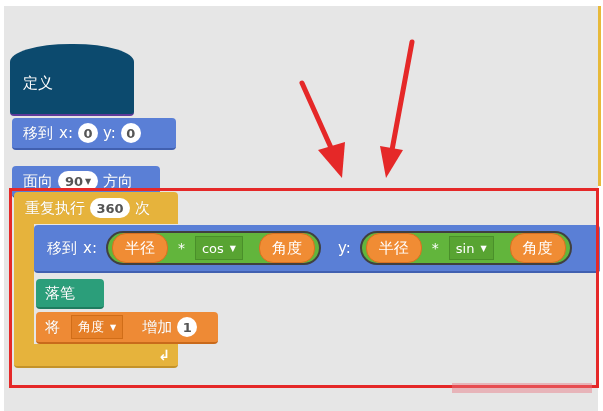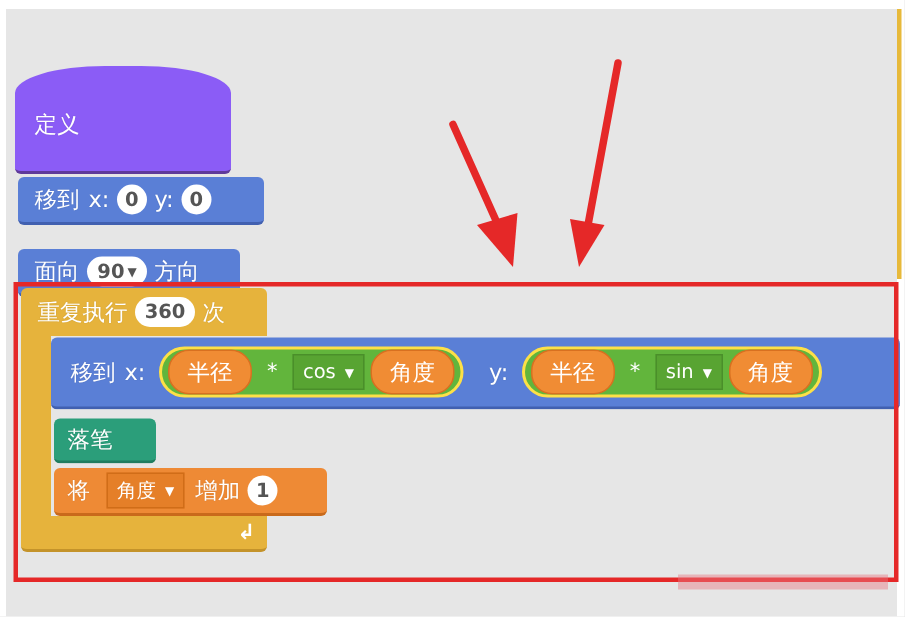--- a/index.html
+++ b/index.html
@@ -17,51 +17,51 @@
       background: #e7b93a;
     }
     .blk {
       position: absolute; box-sizing: border-box;
       color: #fff; font-size: 15px; display: flex; align-items: center;
       white-space: nowrap;
     }
     .blk span.t { padding: 0 3px; text-shadow: 0 0 1px rgba(0,0,0,0.15); }
     
     .hat {
-      left: 10px; top: 44px; width: 144px; height: 72px;
-      background: #8b5cf6; border-radius: 60px 60px 4px 4px / 18px 18px 4px 4px;
+      left: 10px; top: 44px; width: 124px; height: 72px;
+      background: #0c4a6e; border-radius: 60px 60px 4px 4px / 18px 18px 4px 4px;
       border-bottom: 2px solid #5f3a9a;
     }
     .hat .inner { position: absolute; left: 10px; top: 30px; display: flex; align-items: center; }
     .proto {
       margin-left: 6px; padding: 2px 6px; border: 2px solid #a27fe0; border-radius: 9px;
       background: #8b5fd0; font-size: 14px;
     }
     .motion { background: #5a7fd6; border-bottom: 2px solid #4160b0; border-radius: 4px; }
     .circ {
       display: inline-flex; align-items: center; justify-content: center;
       background: #fff; color: #555; border-radius: 10px; min-width: 20px; height: 20px;
       font-size: 13px; font-weight: bold; padding: 0 4px; margin: 0 2px; box-sizing: border-box;
     }
     .control { background: #e6b33c; border-bottom: 2px solid #c4932a; }
     .pen { background: #2b9e7a; border-bottom: 2px solid #1f7c5f; border-radius: 4px; }
     .data { background: #ee8a35; border-bottom: 2px solid #c96a1b; border-radius: 4px; }
     .green {
-      display: inline-flex; align-items: center; background: #62b53c; border: 2px solid #fde047;
+      display: inline-flex; align-items: center; background: #62b53c; border: 2px solid #404040;
       border-radius: 18px; height: 34px; padding: 0 4px; box-sizing: border-box;
     }
     .var {
       display: inline-flex; align-items: center; justify-content: center;
       background: #f08c34; border-radius: 14px; height: 28px; padding: 0 12px;
       color: #fff; font-size: 15px; border: 1px solid #d87020;
     }
     .op { color: #fff; margin: 0 10px; font-size: 14px; }
     .dd {
       display: inline-flex; align-items: center; background: #58a432; border: 1px solid #4a8f2a;
-      height: 22px; padding: 0 6px; font-size: 13px; color: #fff; margin-right: 4px;
+      height: 22px; padding: 0 6px; font-size: 13px; color: #fff; margin-right: 16px;
     }
     .dd .caret { font-size: 8px; margin-left: 6px; }
     .redbox {
       position: absolute; left: 9px; top: 188px; width: 590px; height: 200px;
       border: 3px solid #e52828; box-sizing: border-box;
     }
     .watermark {
       position: absolute; left: 452px; top: 383px; width: 140px; height: 10px;
       background: rgba(232,120,130,0.45);
     }

